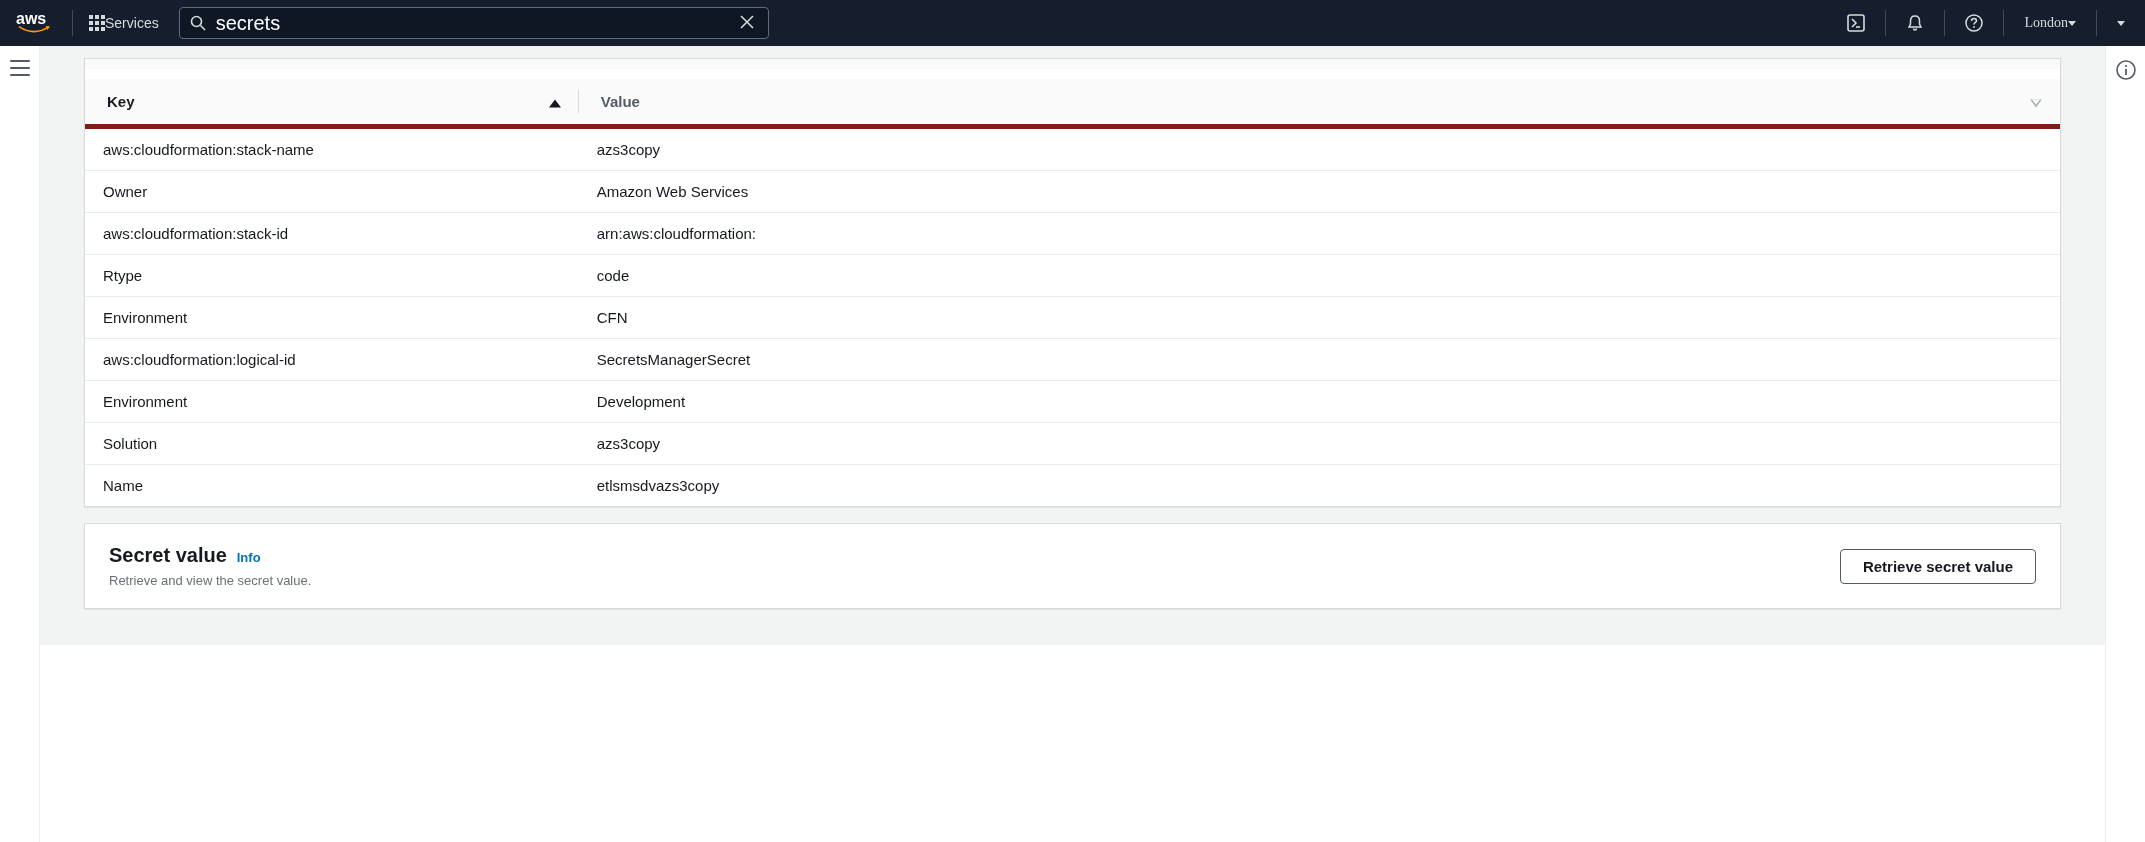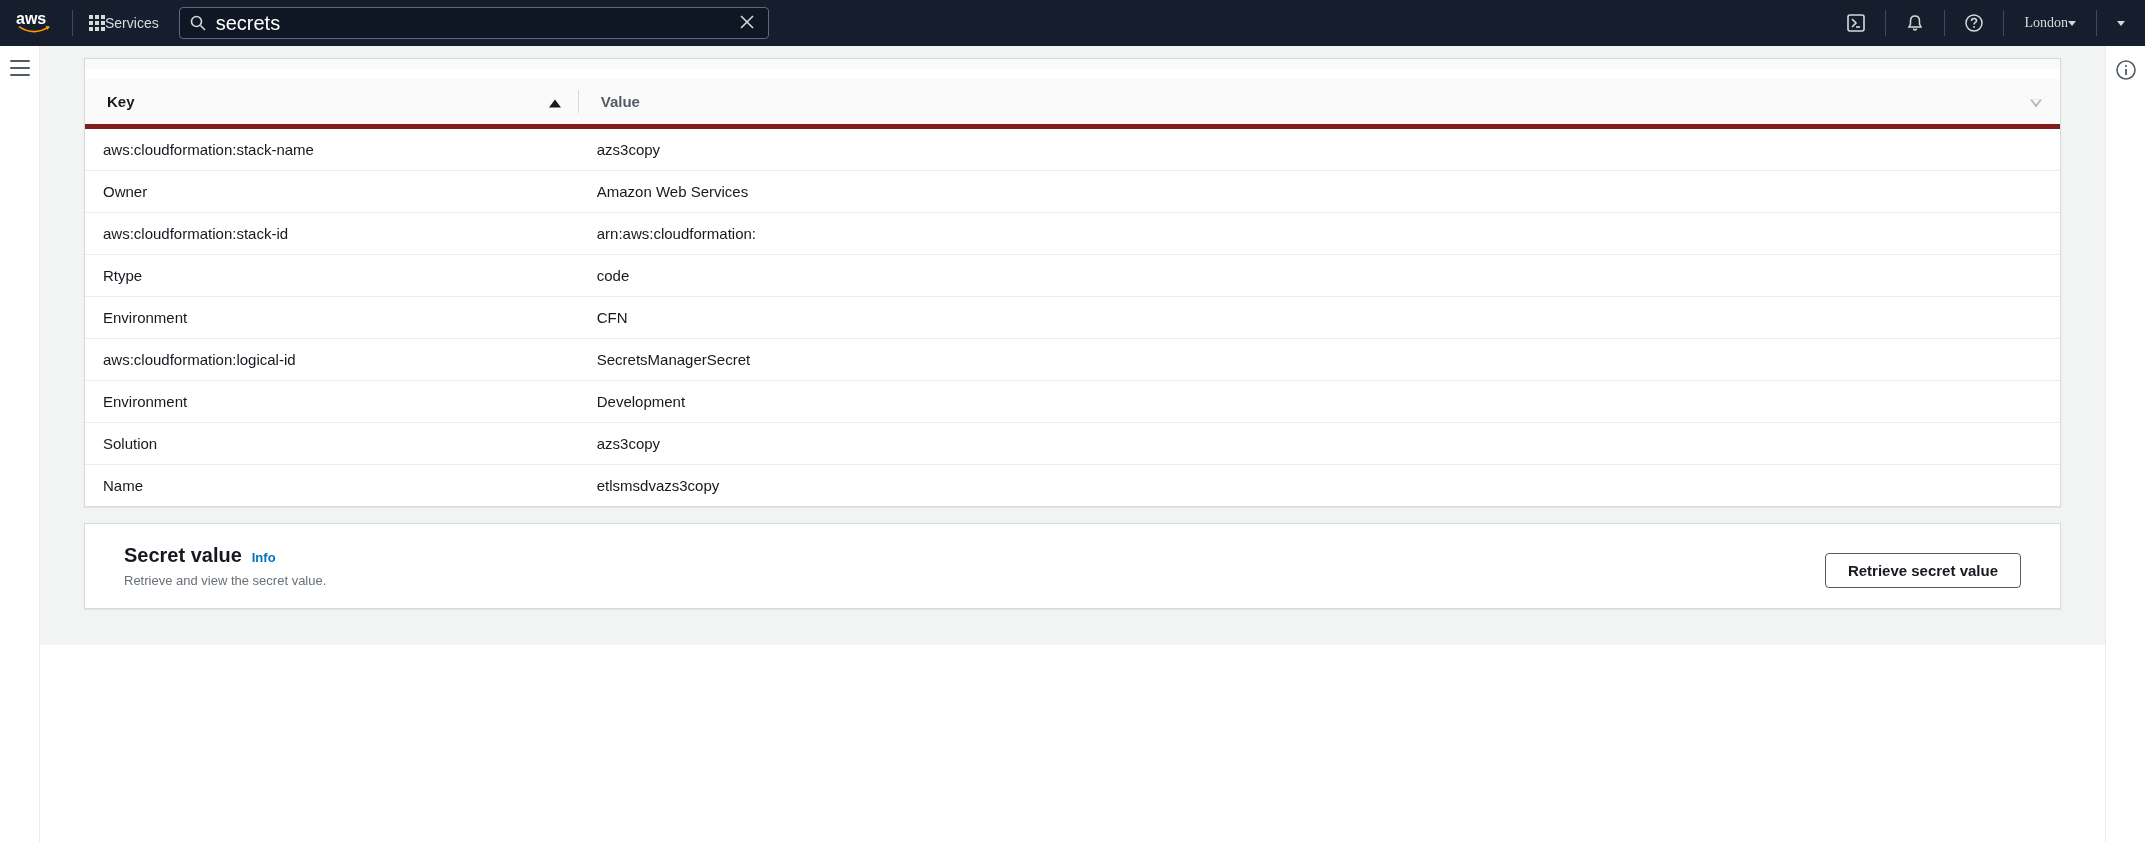--- a/index.html
+++ b/index.html
@@ -216,23 +216,23 @@
     font-size: 15px;
     color: #16191f;
     border-bottom: 1px solid #eaeded;
     background: #fff;
   }
   table.tags tr:last-child td { border-bottom: none; }
   .key-col { width: 25%; }
   
   .sv-panel {
     display: flex;
-    align-items: flex-end;
+    align-items: center;
     justify-content: space-between;
-    padding: 20px 39px;
+    padding: 20px 24px;
   }
   .sv-left h2 {
     font-size: 20px;
     font-weight: 700;
     display: inline;
   }
   .sv-info-link {
     color: #0073bb;
     font-size: 13px;
     font-weight: 700;

